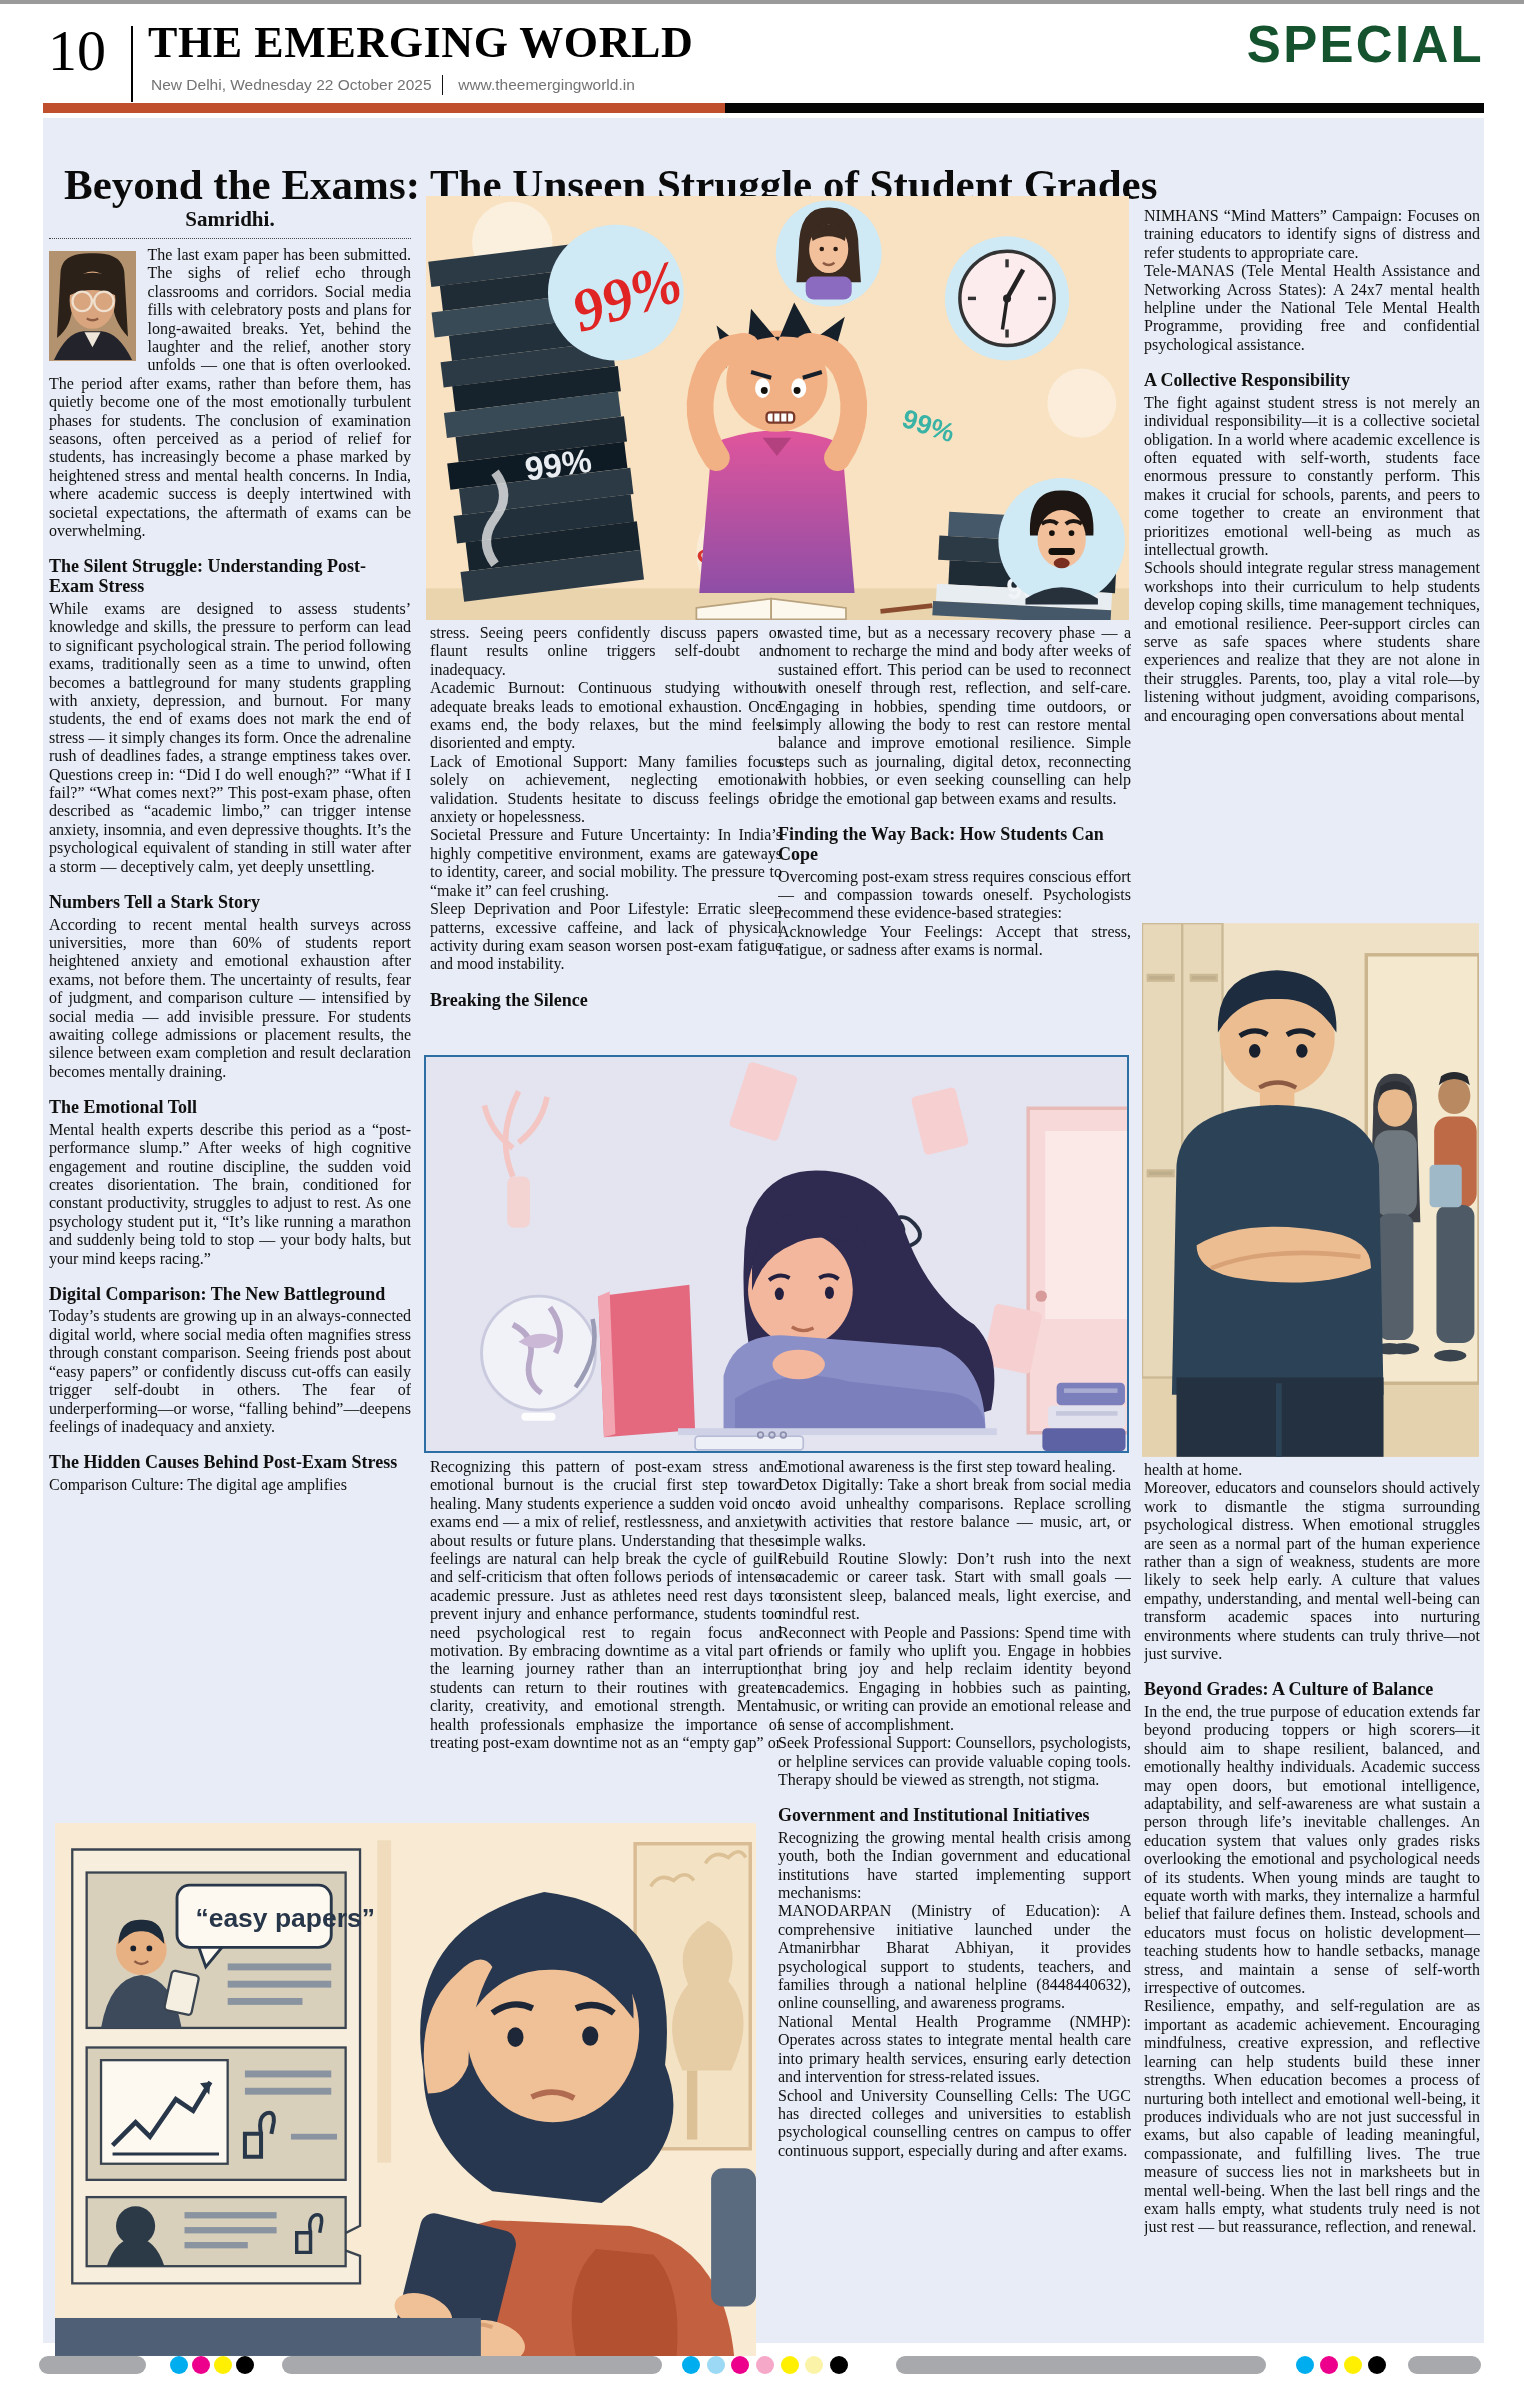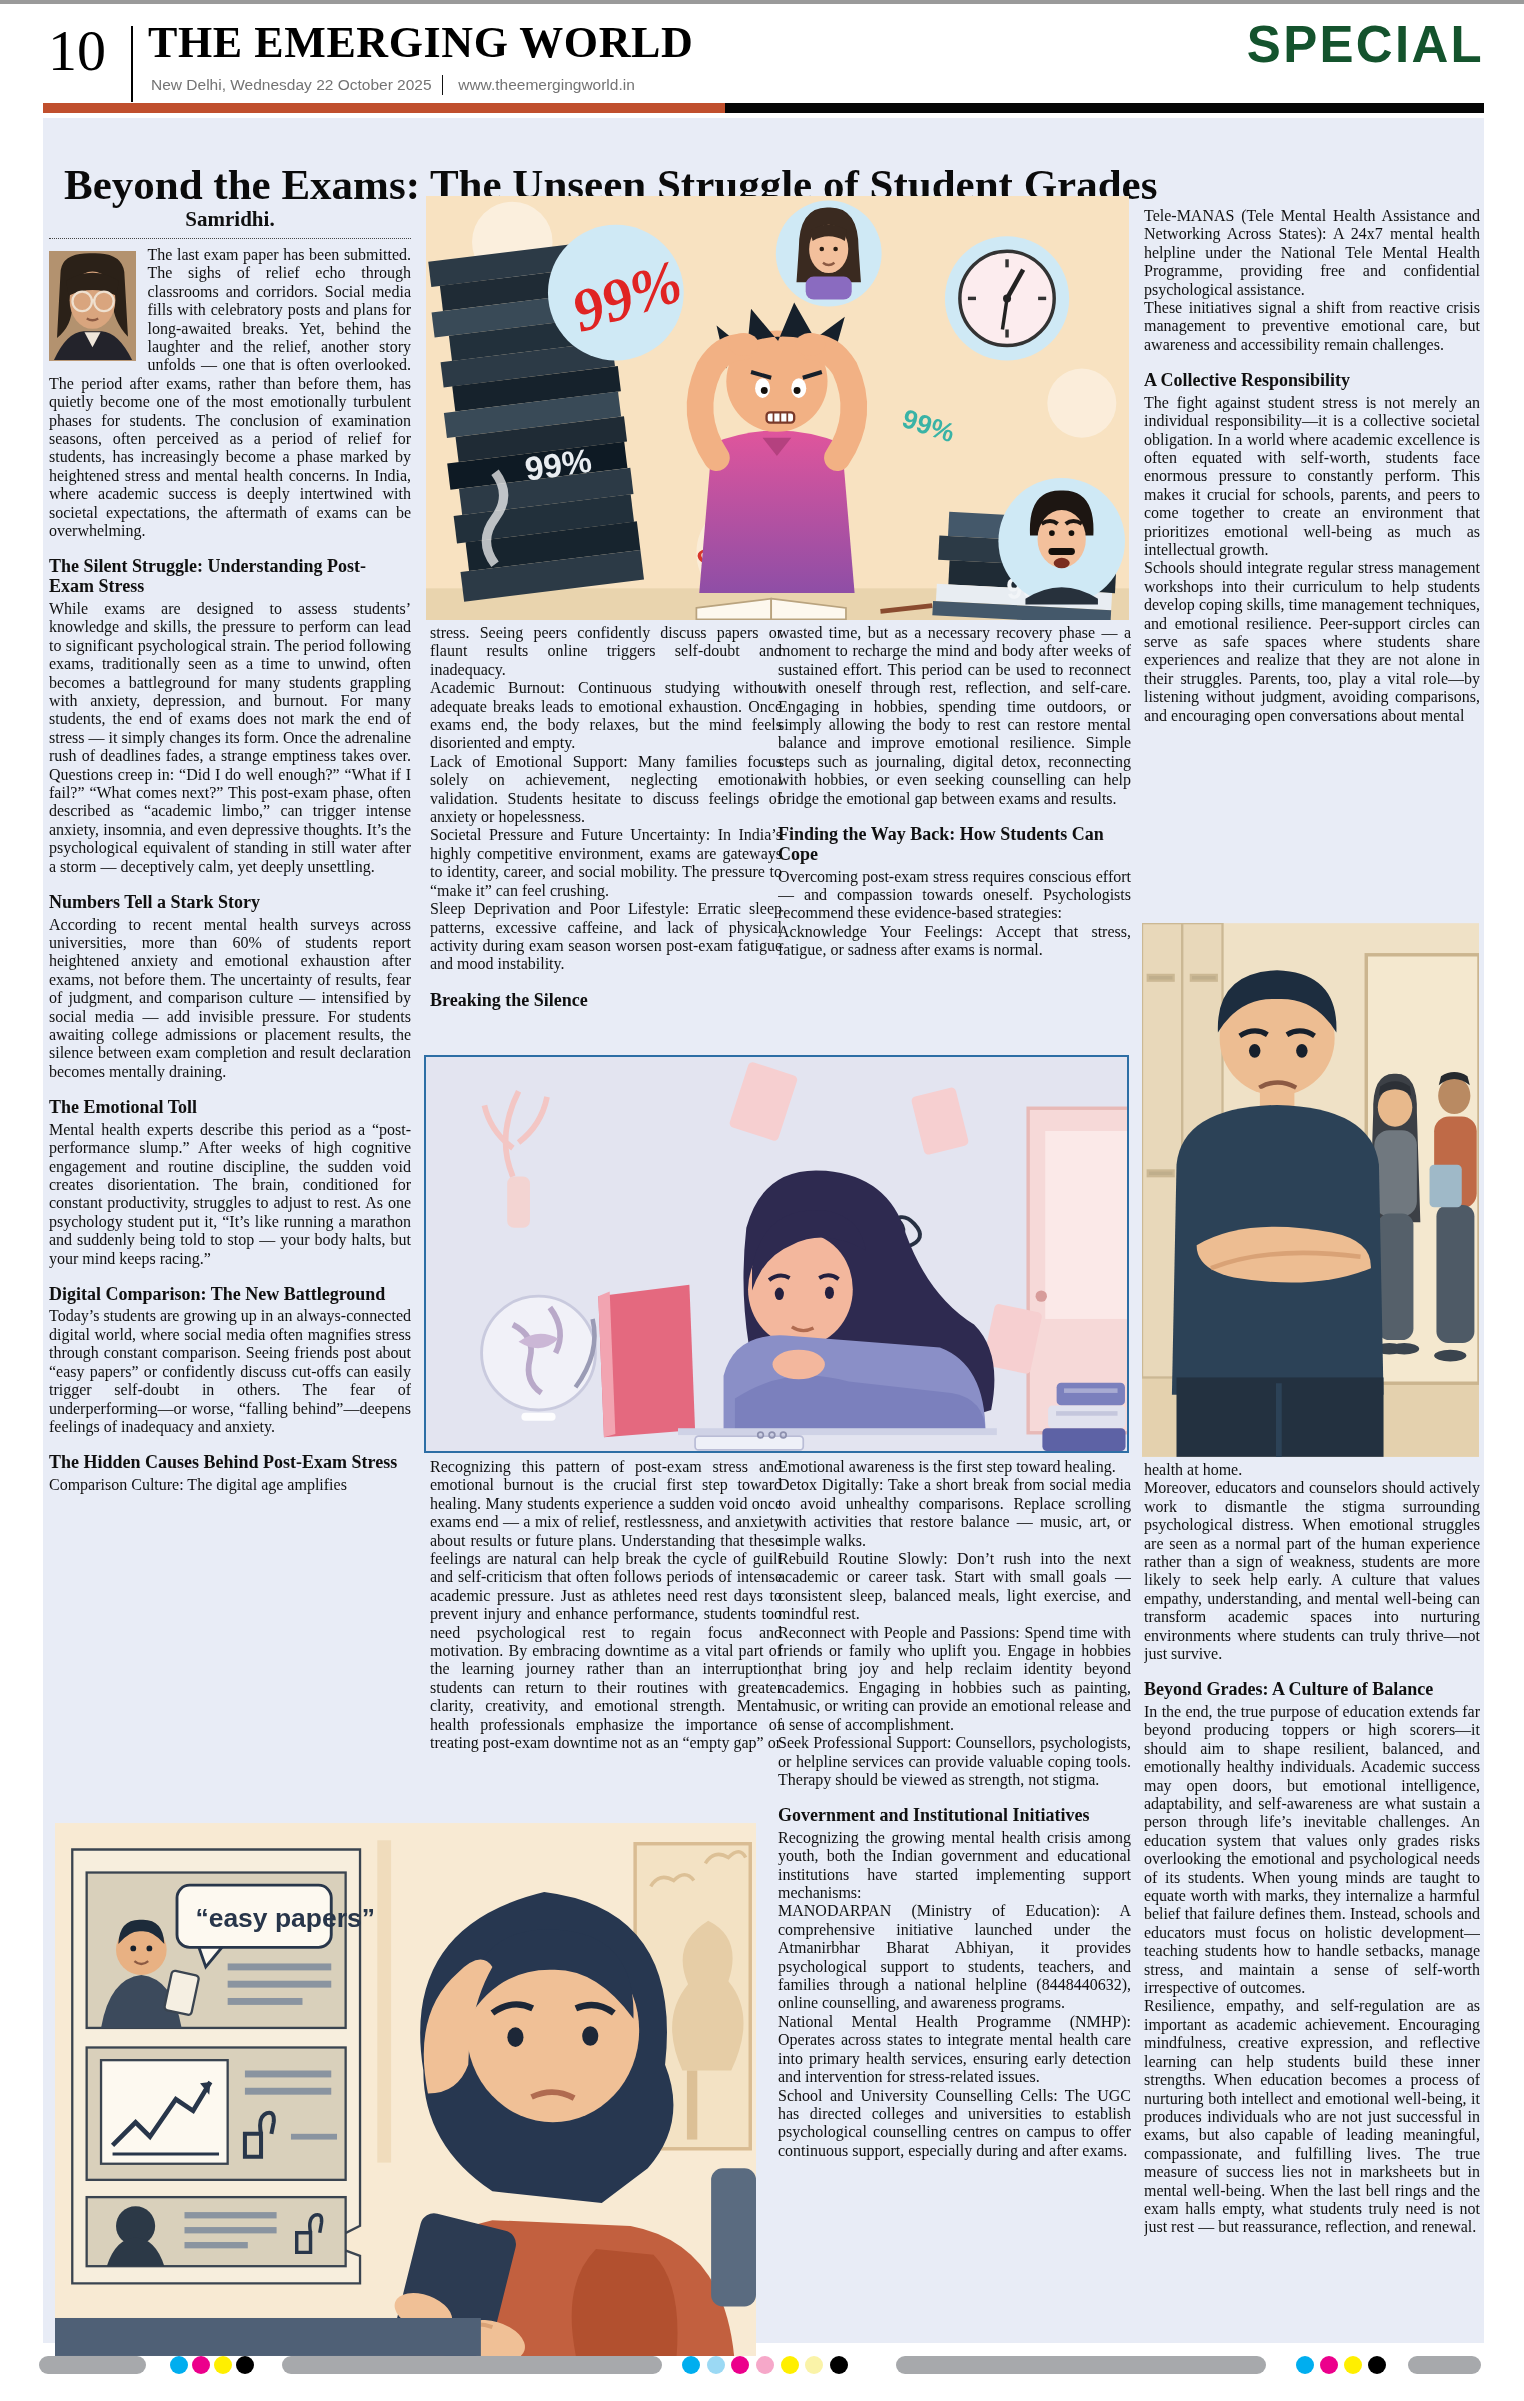--- a/index.html
+++ b/index.html
@@ -117,22 +117,22 @@
       <p class="para">Reconnect with People and Passions: Spend time with friends or family who uplift you. Engage in hobbies that bring joy and help reclaim identity beyond academics. Engaging in hobbies such as painting, music, or writing can provide an emotional release and a sense of accomplishment.</p>
       <p class="para">Seek Professional Support: Counsellors, psychologists, or helpline services can provide valuable coping tools. Therapy should be viewed as strength, not stigma.</p>
       <h3 class="head">Government and Institutional Initiatives</h3>
       <p class="para">Recognizing the growing mental health crisis among youth, both the Indian government and educational institutions have started implementing support mechanisms:</p>
       <p class="para">MANODARPAN (Ministry of Education): A comprehensive initiative launched under the Atmanirbhar Bharat Abhiyan, it provides psychological support to students, teachers, and families through a national helpline (8448440632), online counselling, and awareness programs.</p>
       <p class="para">National Mental Health Programme (NMHP): Operates across states to integrate mental health care into primary health services, ensuring early detection and intervention for stress-related issues.</p>
       <p class="para">School and University Counselling Cells: The UGC has directed colleges and universities to establish psychological counselling centres on campus to offer continuous support, especially during and after exams.</p>
     </div>
 
   <div class="tb" id="c4a">
+      <p class="para">NIMHANS “Mind Matters” Campaign: Focuses on training educators to identify signs of distress and refer students to appropriate care.</p>
       <p class="para">Tele-MANAS (Tele Mental Health Assistance and Networking Across States): A 24x7 mental health helpline under the National Tele Mental Health Programme, providing free and confidential psychological assistance.</p>
-      <p class="para">These initiatives signal a shift from reactive crisis management to preventive emotional care, but awareness and accessibility remain challenges.</p>
       <h3 class="head">A Collective Responsibility</h3>
       <p class="para">The fight against student stress is not merely an individual responsibility—it is a collective societal obligation. In a world where academic excellence is often equated with self-worth, students face enormous pressure to constantly perform. This makes it crucial for schools, parents, and peers to come together to create an environment that prioritizes emotional well-being as much as intellectual growth.</p>
       <p class="para">Schools should integrate regular stress management workshops into their curriculum to help students develop coping skills, time management techniques, and emotional resilience. Peer-support circles can serve as safe spaces where students share experiences and realize that they are not alone in their struggles. Parents, too, play a vital role—by listening without judgment, avoiding comparisons, and encouraging open conversations about mental</p>
     </div>
   <div class="tb" id="c4b">
       <p class="para">health at home.</p>
       <p class="para">Moreover, educators and counselors should actively work to dismantle the stigma surrounding psychological distress. When emotional struggles are seen as a normal part of the human experience rather than a sign of weakness, students are more likely to seek help early. A culture that values empathy, understanding, and mental well-being can transform academic spaces into nurturing environments where students can truly thrive—not just survive.</p>
       <h3 class="head">Beyond Grades: A Culture of Balance</h3>
       <p class="para">In the end, the true purpose of education extends far beyond producing toppers or high scorers—it should aim to shape resilient, balanced, and emotionally healthy individuals. Academic success may open doors, but emotional intelligence, adaptability, and self-awareness are what sustain a person through life’s inevitable challenges. An education system that values only grades risks overlooking the emotional and psychological needs of its students. When young minds are taught to equate worth with marks, they internalize a harmful belief that failure defines them. Instead, schools and educators must focus on holistic development—teaching students how to handle setbacks, manage stress, and maintain a sense of self-worth irrespective of outcomes.</p>
       <p class="para">Resilience, empathy, and self-regulation are as important as academic achievement. Encouraging mindfulness, creative expression, and reflective learning can help students build these inner strengths. When education becomes a process of nurturing both intellect and emotional well-being, it produces individuals who are not just successful in exams, but also capable of leading meaningful, compassionate, and fulfilling lives. The true measure of success lies not in marksheets but in mental well-being. When the last bell rings and the exam halls empty, what students truly need is not just rest — but reassurance, reflection, and renewal.</p>

